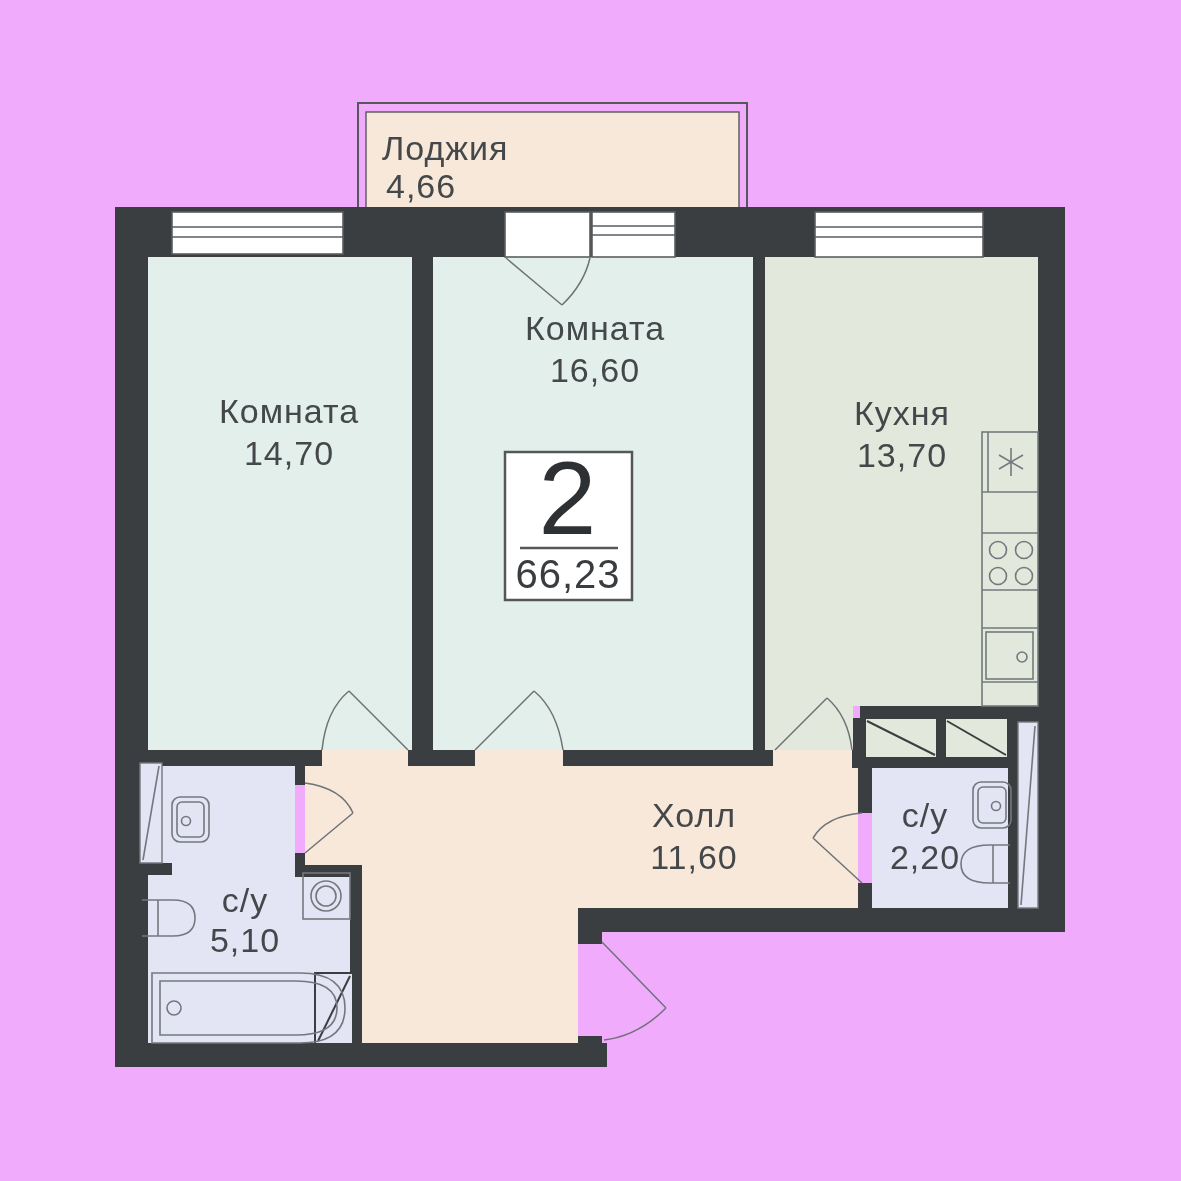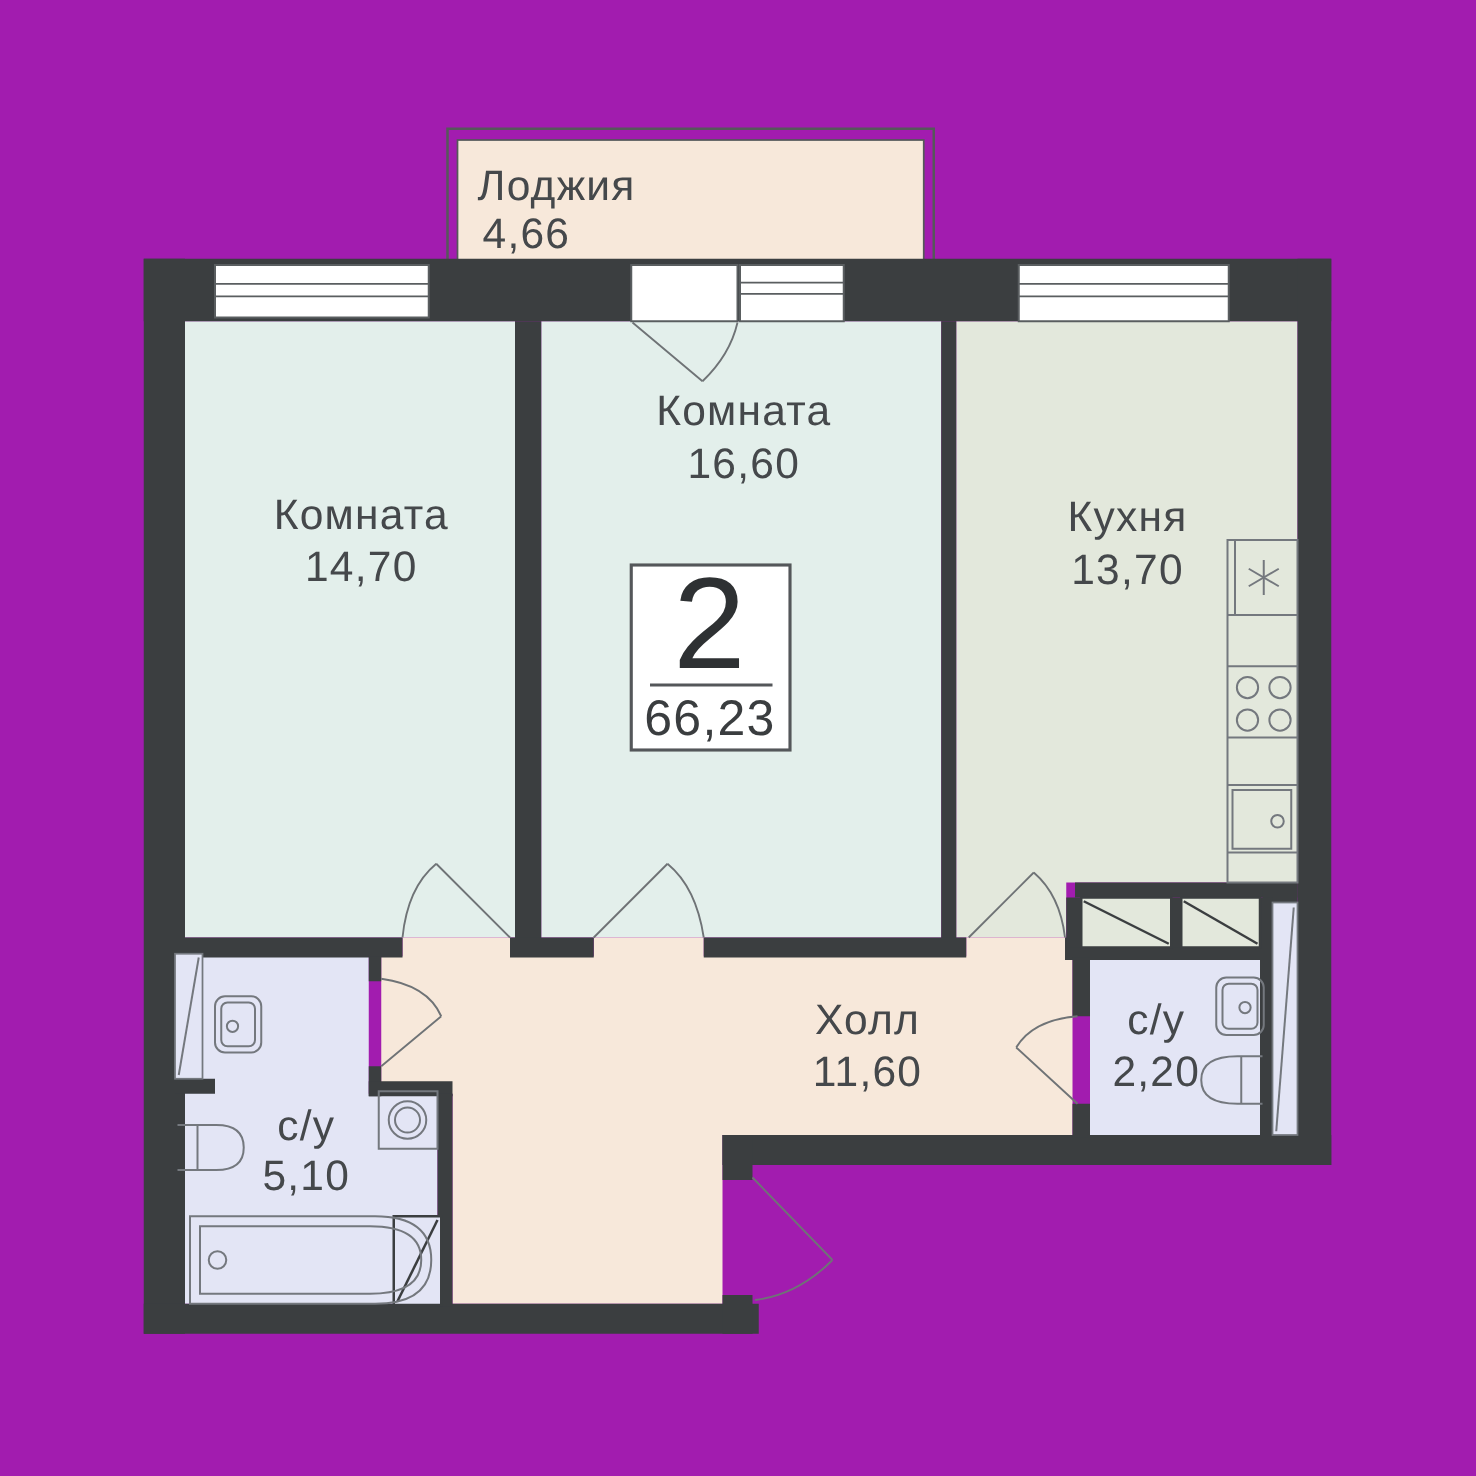--- a/index.html
+++ b/index.html
@@ -1,16 +1,16 @@
 <!DOCTYPE html>
 <html><head>
 <meta charset="utf-8">
 <style>
   html,body{margin:0;padding:0;background:#ffffff;}
-  .stage{width:1181px;height:1181px;position:relative;background:#a21caf;font-family:"Liberation Sans",sans-serif;}
+  .stage{width:1181px;height:1181px;position:relative;background:#f0abfc;font-family:"Liberation Sans",sans-serif;}
   svg{display:block}
   text{font-family:"Liberation Sans",sans-serif;fill:#45484b;letter-spacing:1px;}
   .room-name{font-size:34px;}
   .room-area{font-size:34px;}
   .badge-rooms{font-size:104px;fill:#2e3133;}
   .badge-area{font-size:40px;fill:#3a3d3f;}
   .wall{fill:#3b3e40;}
   .win{fill:#ffffff;stroke:#5a5e60;stroke-width:1.6;}
   .winline{stroke:#5a5e60;stroke-width:1.4;}
   .fix{fill:none;stroke:#74787e;stroke-width:1.6;}

